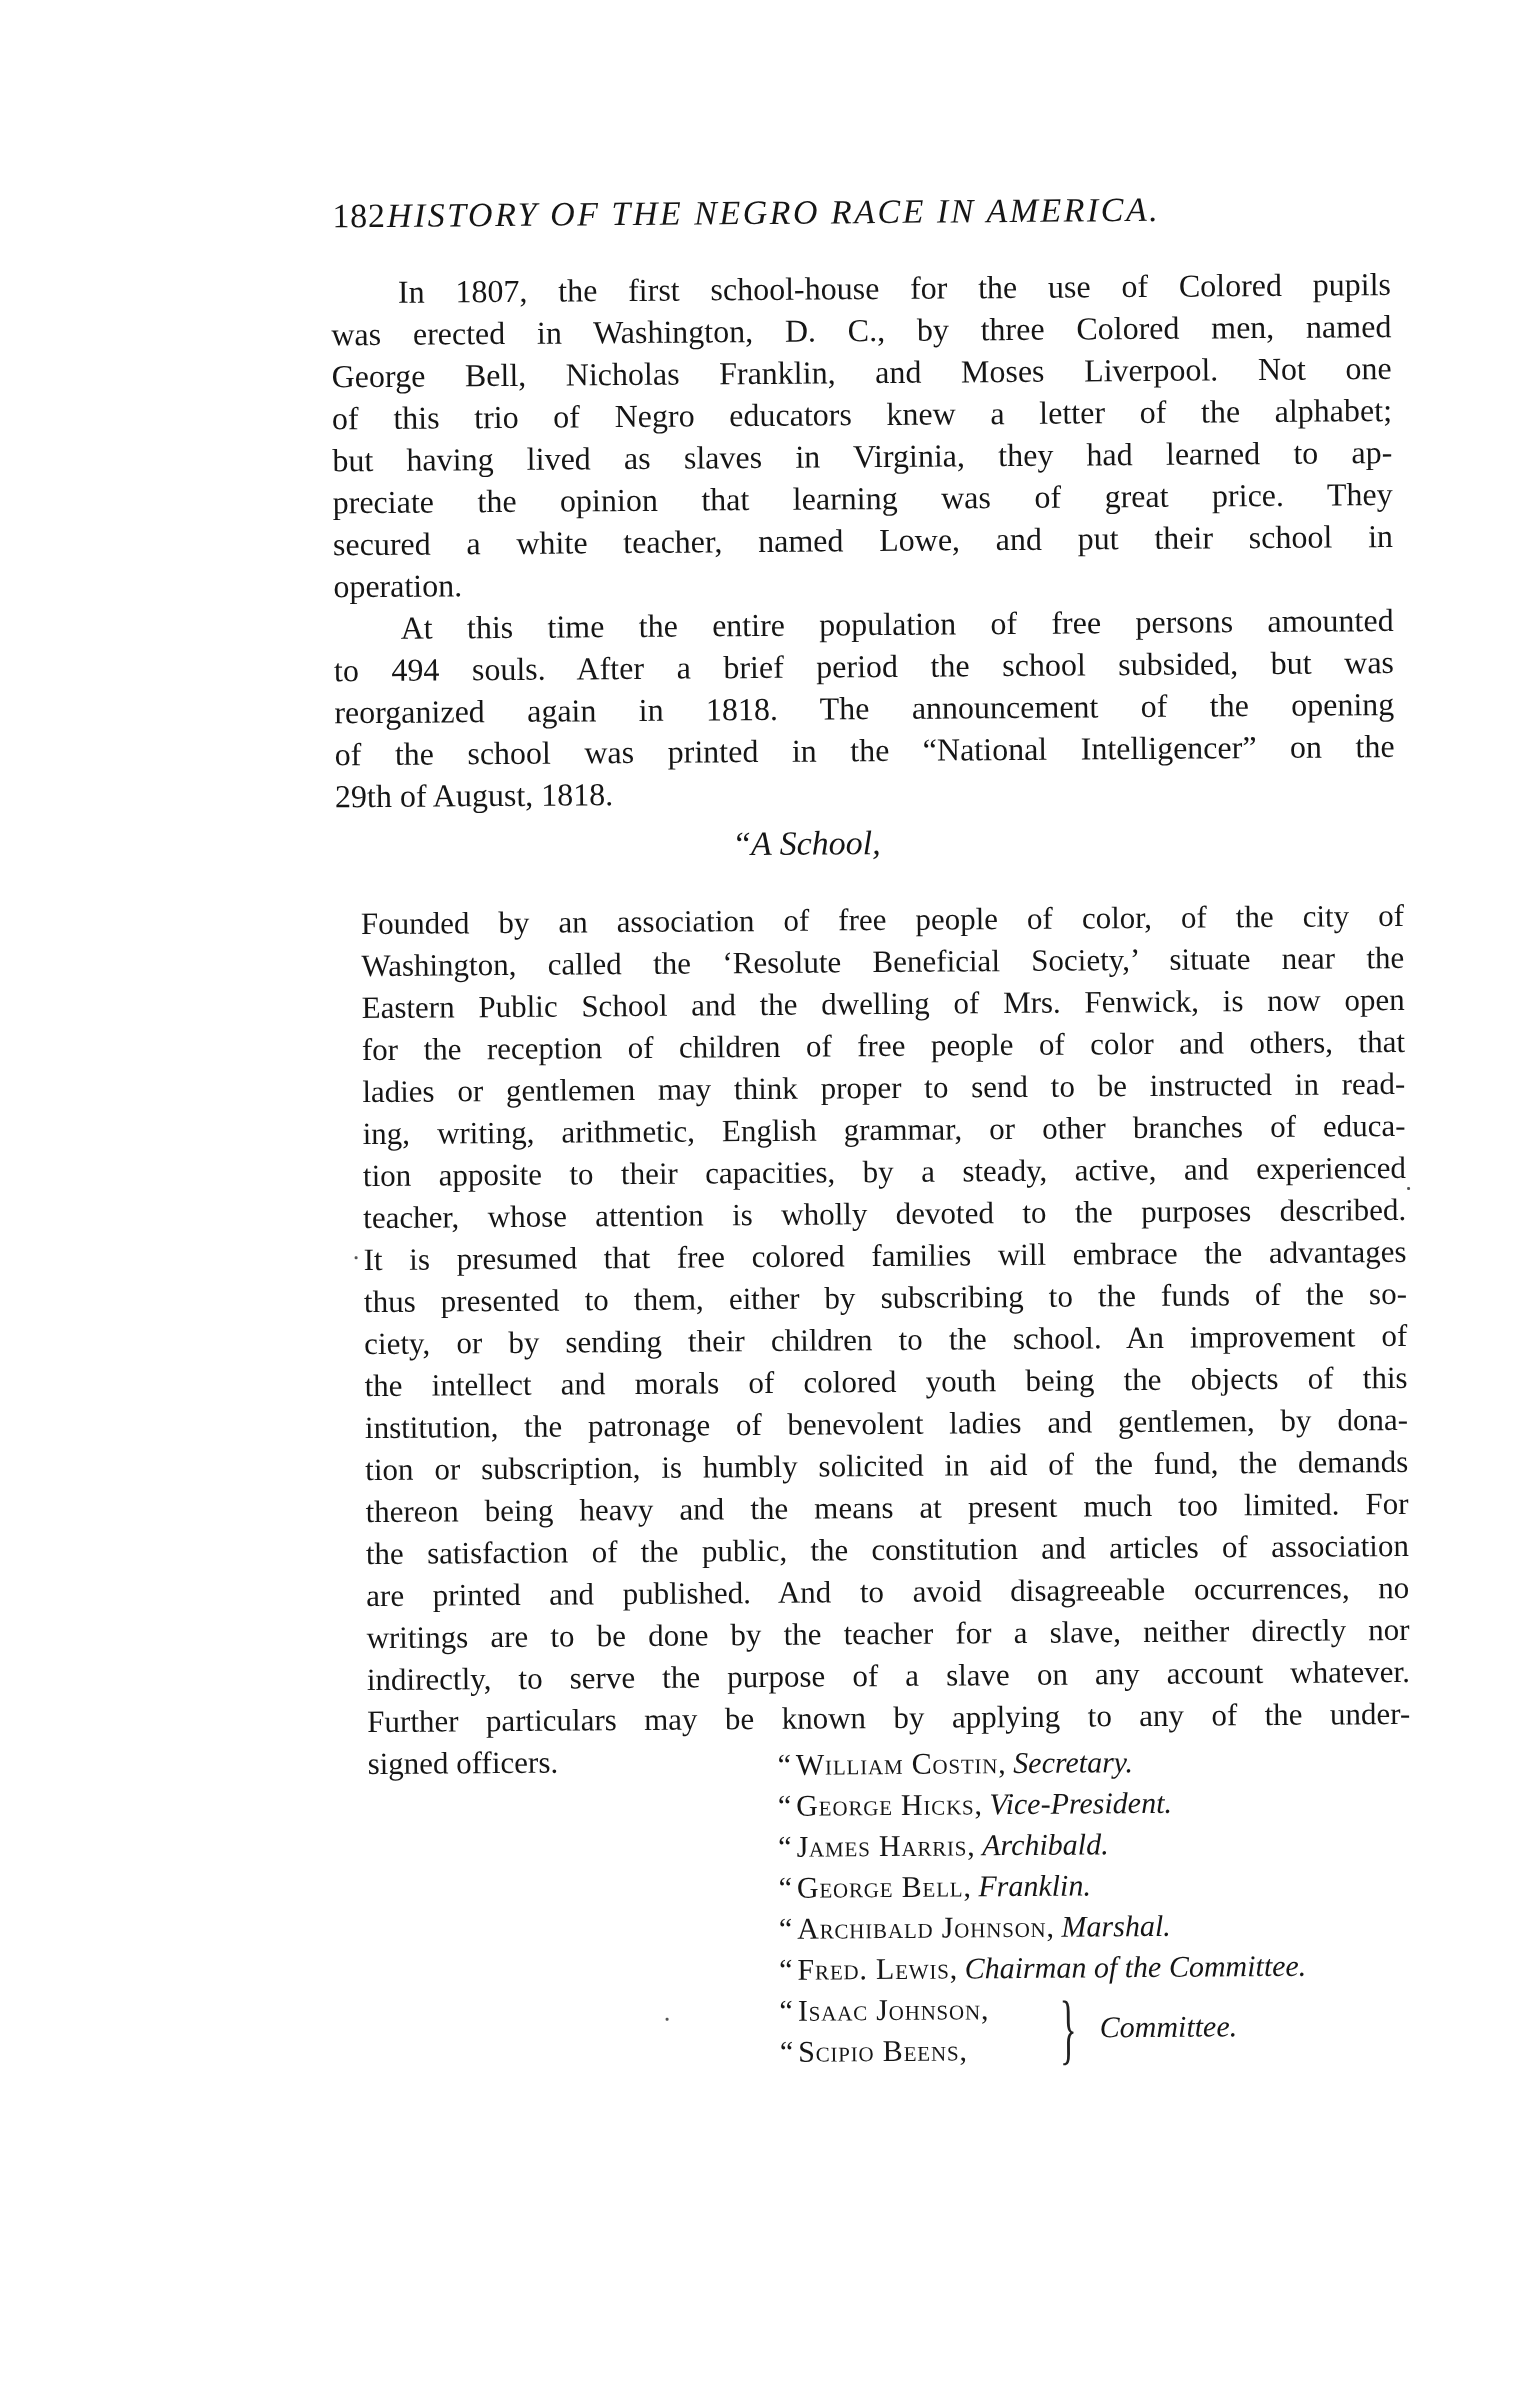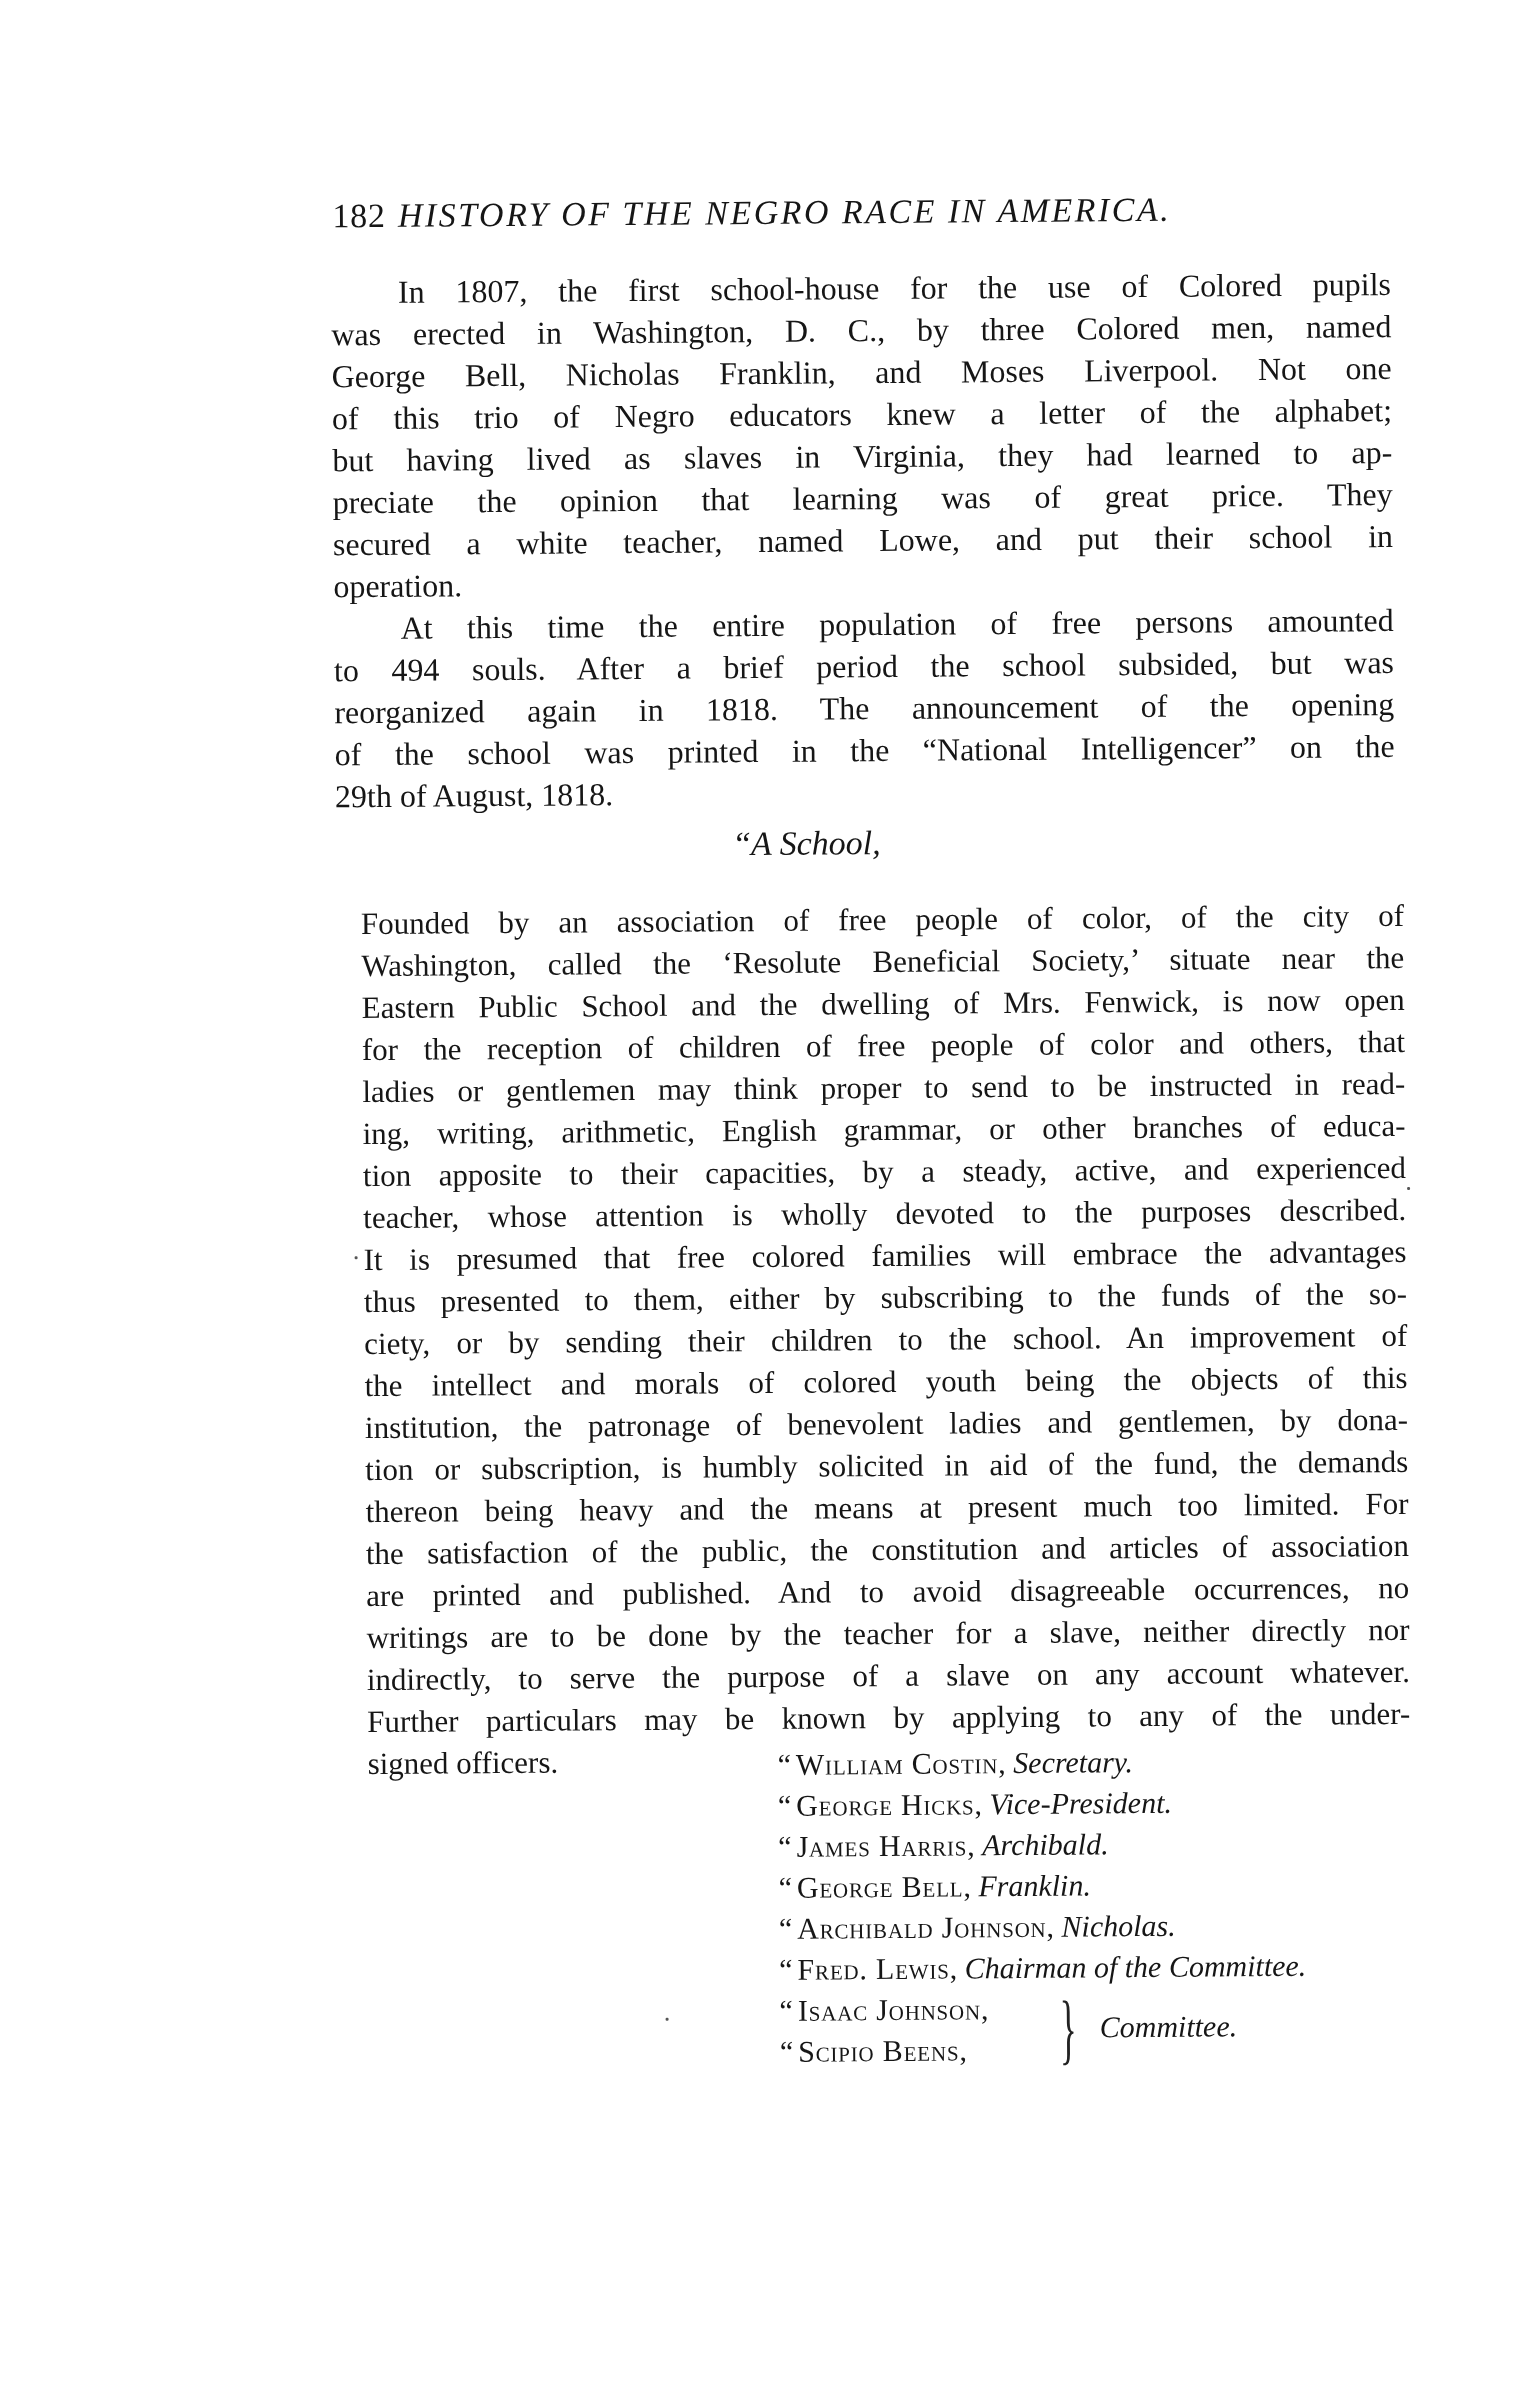--- a/index.html
+++ b/index.html
@@ -27,21 +27,21 @@
     left: 340px;
     top: 192px;
     width: 1095px;
     font-size: 34px;
     line-height: 42px;
     white-space: nowrap;
   }
   .running-head .pnum {
     font-style: normal;
     letter-spacing: 0.8px;
-    margin-right: 12px;
+    margin-right: 1px;
   }
   .running-head .title {
     font-style: italic;
     letter-spacing: 2.5px;
   }
   .body-block {
     position: absolute;
     left: 338px;
     width: 1060px;
     font-size: 32px;
@@ -189,21 +189,21 @@
     <div class="sig">
       <span class="q">“</span><span class="name">George Hicks,</span><span class="role">Vice-President.</span>
     </div>
     <div class="sig">
       <span class="q">“</span><span class="name">James Harris,</span><span class="role">Archibald.</span>
     </div>
     <div class="sig">
       <span class="q">“</span><span class="name">George Bell,</span><span class="role">Franklin.</span>
     </div>
     <div class="sig">
-      <span class="q">“</span><span class="name">Archibald Johnson,</span><span class="role">Nicholas.</span>
+      <span class="q">“</span><span class="name">Archibald Johnson,</span><span class="role">Marshal.</span>
     </div>
     <div class="sig">
       <span class="q">“</span><span class="name">Fred. Lewis,</span><span class="role">Chairman of the Committee.</span>
     </div>
     <div class="committee-group">
       <div class="sig">
         <span class="q">“</span><span class="name">Isaac Johnson,</span>
       </div>
       <div class="sig">
         <span class="q">“</span><span class="name">Scipio Beens,</span>

